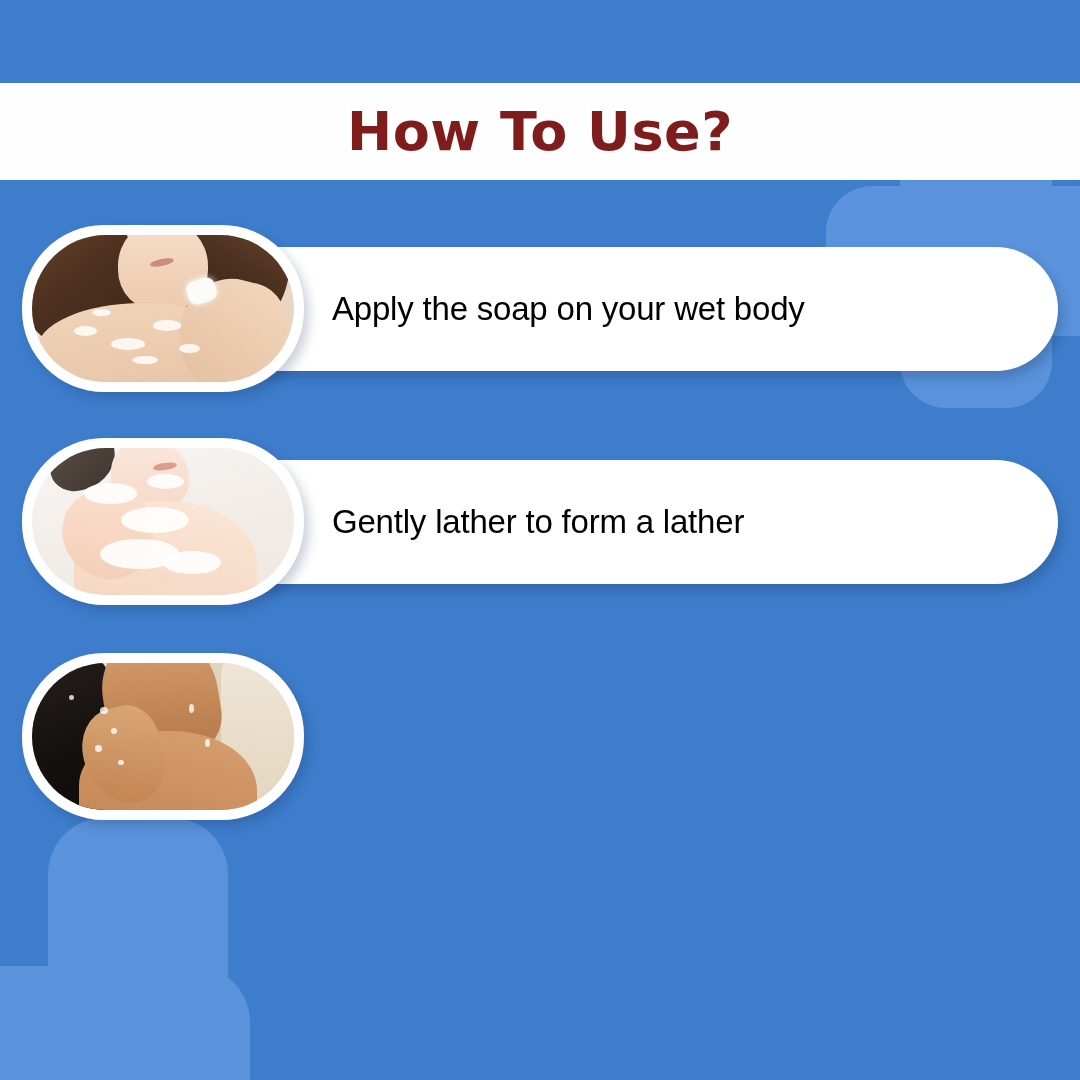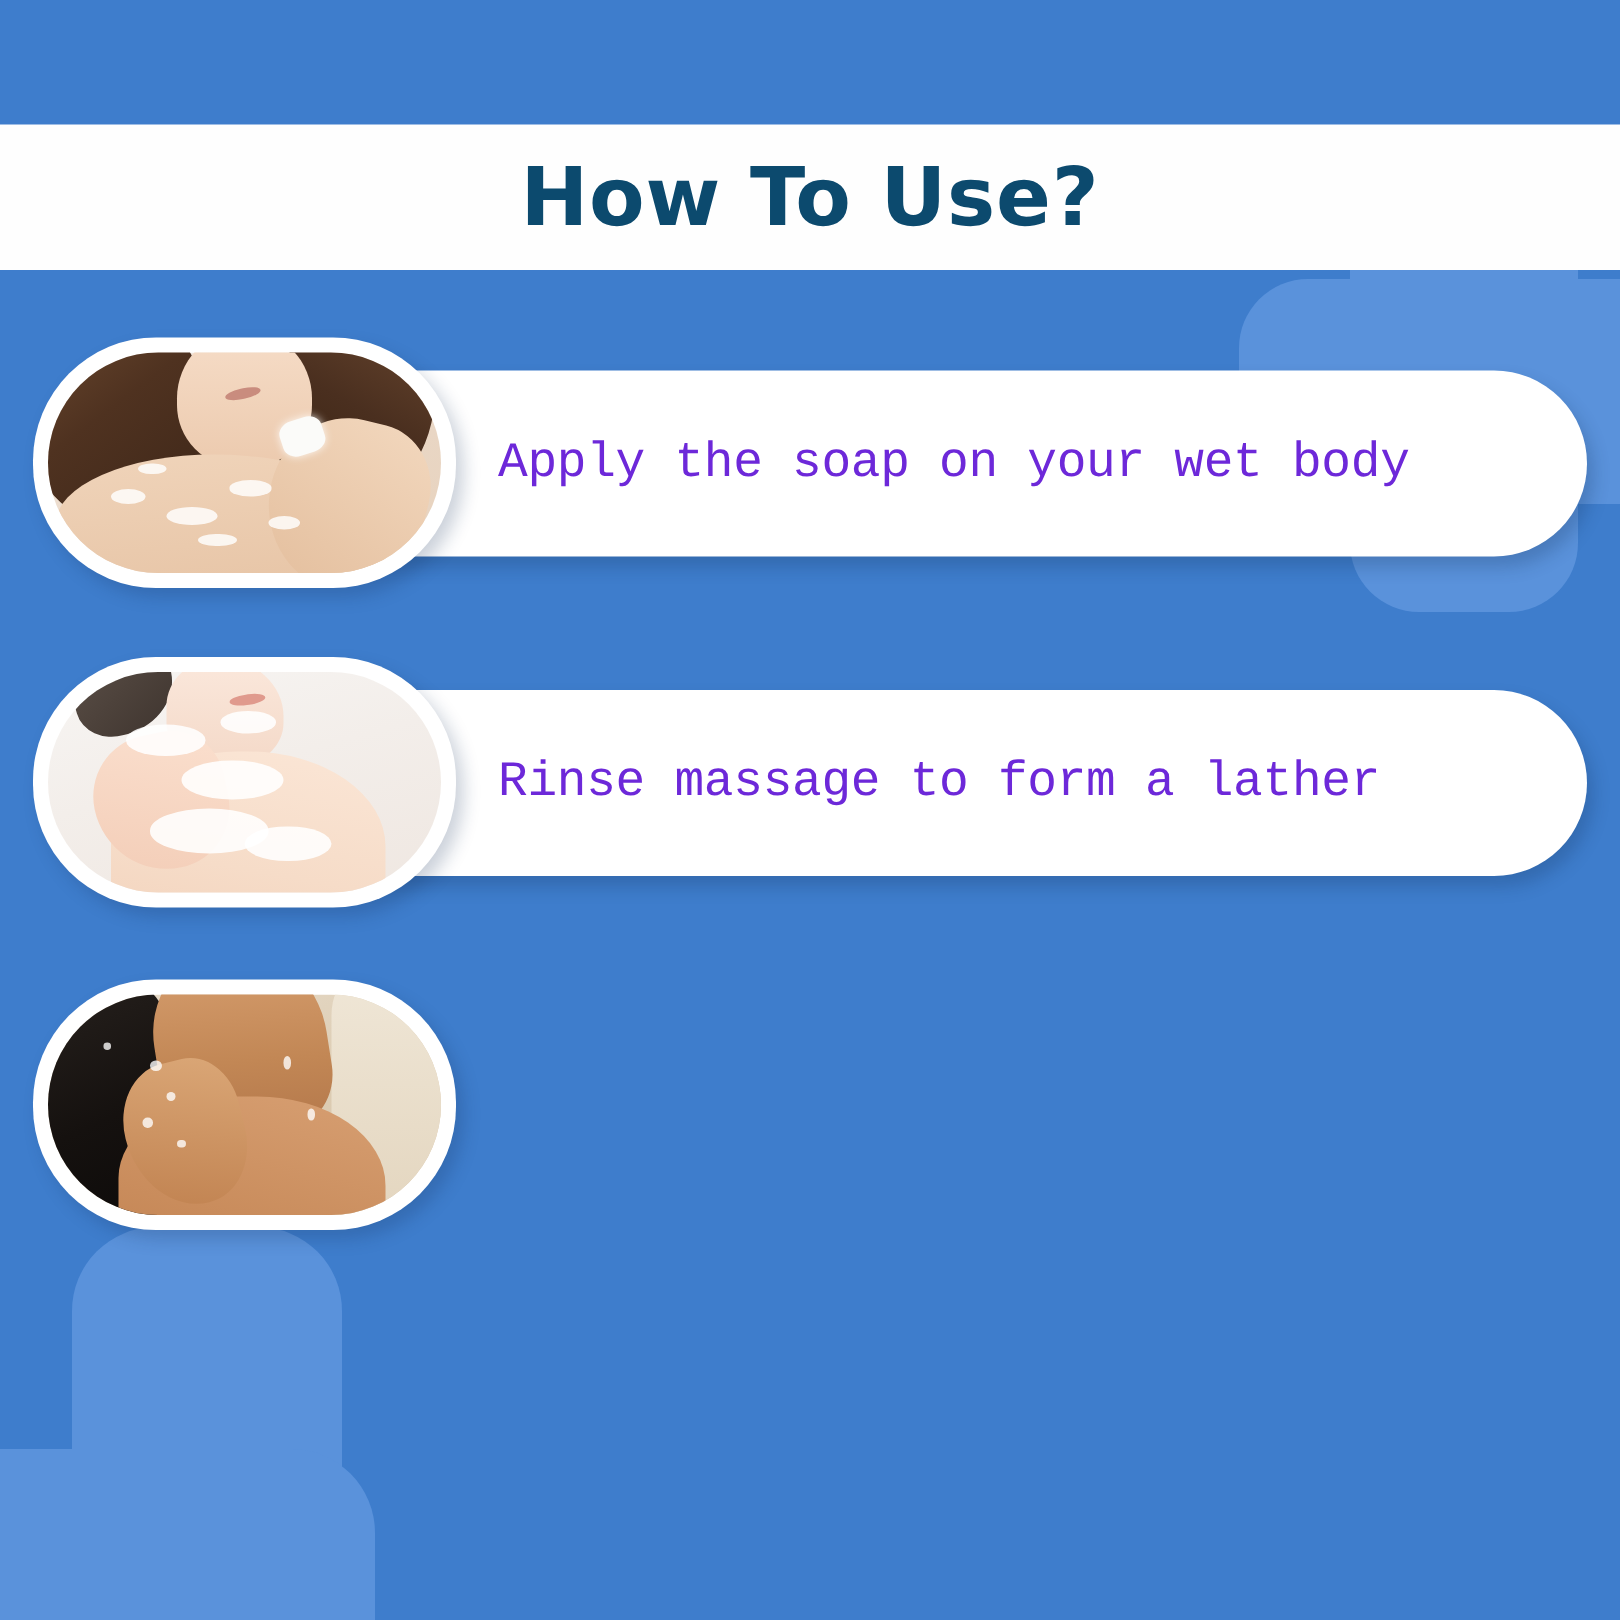--- a/index.html
+++ b/index.html
@@ -68,21 +68,21 @@
     background: #fefefe;
     display: flex;
     align-items: center;
     justify-content: center;
     z-index: 5;
   }
   .title-text {
     font-family: "DejaVu Sans", sans-serif;
     font-size: 54px;
     font-weight: 700;
-    color: #0c4a6e;
+    color: #7f1d1d;
     letter-spacing: 0.5px;
     line-height: 1;
     white-space: nowrap;
   }
 
   
   .steps {
     position: absolute;
     left: 0;
     top: 180px;
@@ -109,24 +109,24 @@
     background: #ffffff;
     border-radius: 62px;
     box-shadow: 4px 7px 11px rgba(18, 45, 85, 0.24);
     display: flex;
     align-items: center;
     box-sizing: border-box;
     padding-left: 212px;
     padding-right: 40px;
   }
   .card-text {
-    font-family: Liberation Mono, monospace;
+    font-family: Liberation Sans, sans-serif;
     font-size: 33px;
     font-weight: 400;
-    color: #6d28d9;
+    color: #000000;
     letter-spacing: -0.2px;
     line-height: 1.15;
     white-space: nowrap;
   }
 
   
   .thumb-frame {
     position: absolute;
     left: 22px;
     top: 0px;
@@ -314,21 +314,21 @@
             <div class="sud" style="left:38%;top:82%;width:10%;height:6%;"></div>
             <div class="sud" style="left:56%;top:74%;width:8%;height:6%;"></div>
             <div class="sud" style="left:23%;top:50%;width:7%;height:5%;"></div>
           </div>
         </div>
       </div>
     </div>
 
     <div class="step-row r1">
       <div class="card">
-        <div class="card-text">Rinse massage to form a lather</div>
+        <div class="card-text">Gently lather to form a lather</div>
       </div>
       <div class="thumb-frame">
         <div class="thumb">
           <div class="ph ph2">
             <div class="hair"></div>
             <div class="neck"></div>
             <div class="lips2"></div>
             <div class="shoulder"></div>
             <div class="hand"></div>
             <div class="foam" style="left:20%;top:24%;width:20%;height:14%;"></div>

